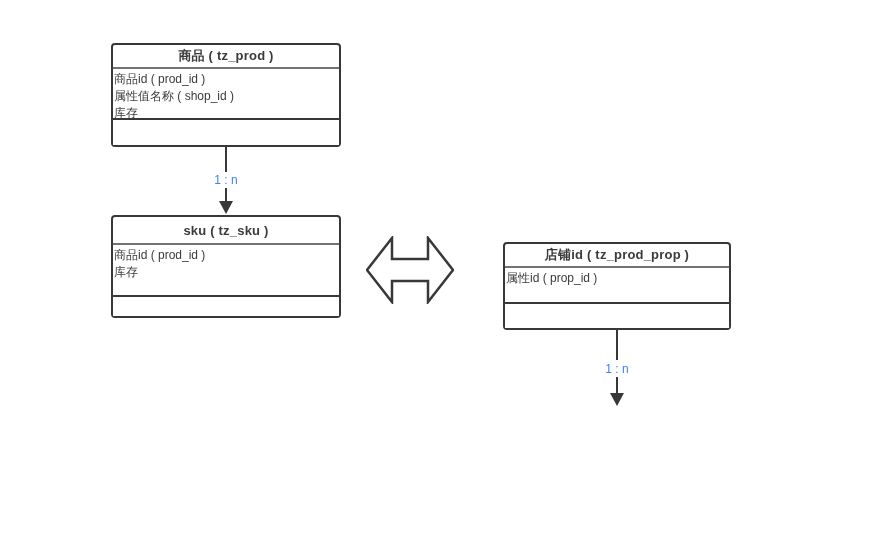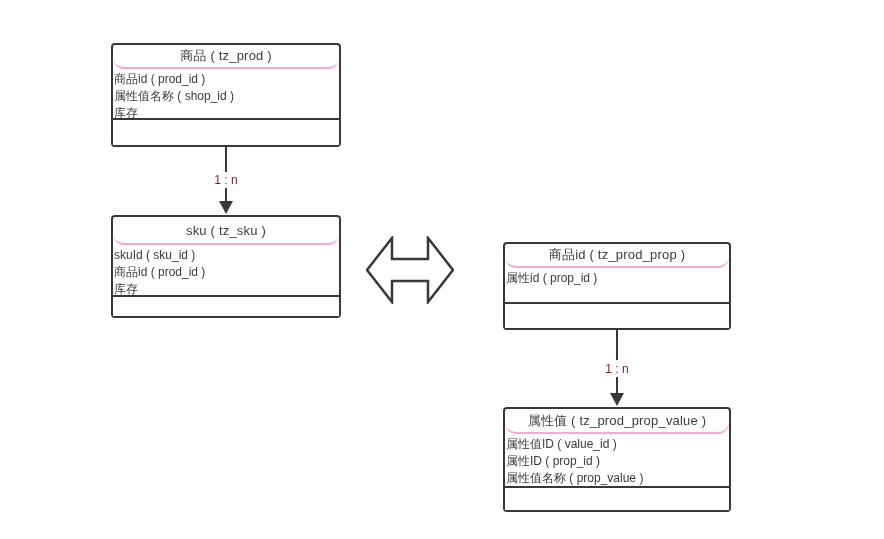--- a/index.html
+++ b/index.html
@@ -22,24 +22,23 @@
     border: 2px solid #383838;
     border-radius: 4px;
     color: #3b3b3b;
     display: flex;
     flex-direction: column;
   }
   .t-header {
     flex: 0 0 auto;
     display: flex; align-items: center; justify-content: center;
     font-size: 13px;
-    font-weight: normal;
-    border-bottom: 2px solid #f9a8d4;
+    font-weight: bold;
+    border-bottom: 2px solid #737373;
     letter-spacing: 0.2px;
-    border-radius: 11px;
   }
   .t-body {
     flex: 0 0 auto;
     padding: 2px 6px 0 1px;
     font-size: 12px;
     line-height: 17px;
     white-space: nowrap;
     overflow: hidden;
   }
   .t-footer {
@@ -53,21 +52,21 @@
     width: 2px;
     background: #383838;
   }
   .conn-label {
     position: absolute;
     width: 44px;
     height: 16px;
     line-height: 16px;
     text-align: center;
     font-size: 12px;
-    color: #7f1d1d;
+    color: #3b82f6;
     background: #ffffff;
   }
   .conn-arrowhead {
     position: absolute;
     width: 0; height: 0;
     border-left: 7px solid transparent;
     border-right: 7px solid transparent;
     border-top: 13px solid #383838;
   }
   .dbl-arrow { position: absolute; }
@@ -90,49 +89,39 @@
   <div>
     <div class="conn-line" style="left:225px; top:147px; height:25px;"></div>
     <div class="conn-label" style="left:204px; top:172px;">1 : n</div>
     <div class="conn-line" style="left:225px; top:188px; height:14px;"></div>
     <div class="conn-arrowhead" style="left:219px; top:201px;"></div>
   </div>
 
   <div class="etable" style="left:111px; top:215px; width:230px; height:103px;">
     <div class="t-header" style="height:28px;">sku ( tz_sku )</div>
     <div class="t-body" style="height:50px;">
-      <div>skuId ( sku_id )</div>
       <div>商品id ( prod_id )</div>
       <div>库存</div>
     </div>
     <div class="t-footer"></div>
   </div>
 
   <svg class="dbl-arrow" style="left:366px; top:236px;" width="88" height="68" viewBox="0 0 88 68">
     <polygon points="1,34 26,2 26,23 62,23 62,2 87,34 62,66 62,45 26,45 26,66" fill="#ffffff" stroke="#383838" stroke-width="2.5" stroke-linejoin="miter"></polygon>
   </svg>
 
   <div class="etable" style="left:503px; top:242px; width:228px; height:88px;">
-    <div class="t-header" style="height:24px;">商品id ( tz_prod_prop )</div>
+    <div class="t-header" style="height:24px;">店铺id ( tz_prod_prop )</div>
     <div class="t-body" style="height:34px;">
       <div>属性id ( prop_id )</div>
     </div>
     <div class="t-footer"></div>
   </div>
 
   <div>
     <div class="conn-line" style="left:616px; top:330px; height:30px;"></div>
     <div class="conn-label" style="left:595px; top:361px;">1 : n</div>
     <div class="conn-line" style="left:616px; top:377px; height:17px;"></div>
     <div class="conn-arrowhead" style="left:610px; top:393px;"></div>
   </div>
 
-  <div class="etable" style="left:503px; top:407px; width:228px; height:105px;">
-    <div class="t-header" style="height:25px;">属性值 ( tz_prod_prop_value )</div>
-    <div class="t-body" style="height:52px;">
-      <div>属性值ID ( value_id )</div>
-      <div>属性ID ( prop_id )</div>
-      <div>属性值名称 ( prop_value )</div>
-    </div>
-    <div class="t-footer"></div>
-  </div>
 
 </div>
 
 </body></html>

